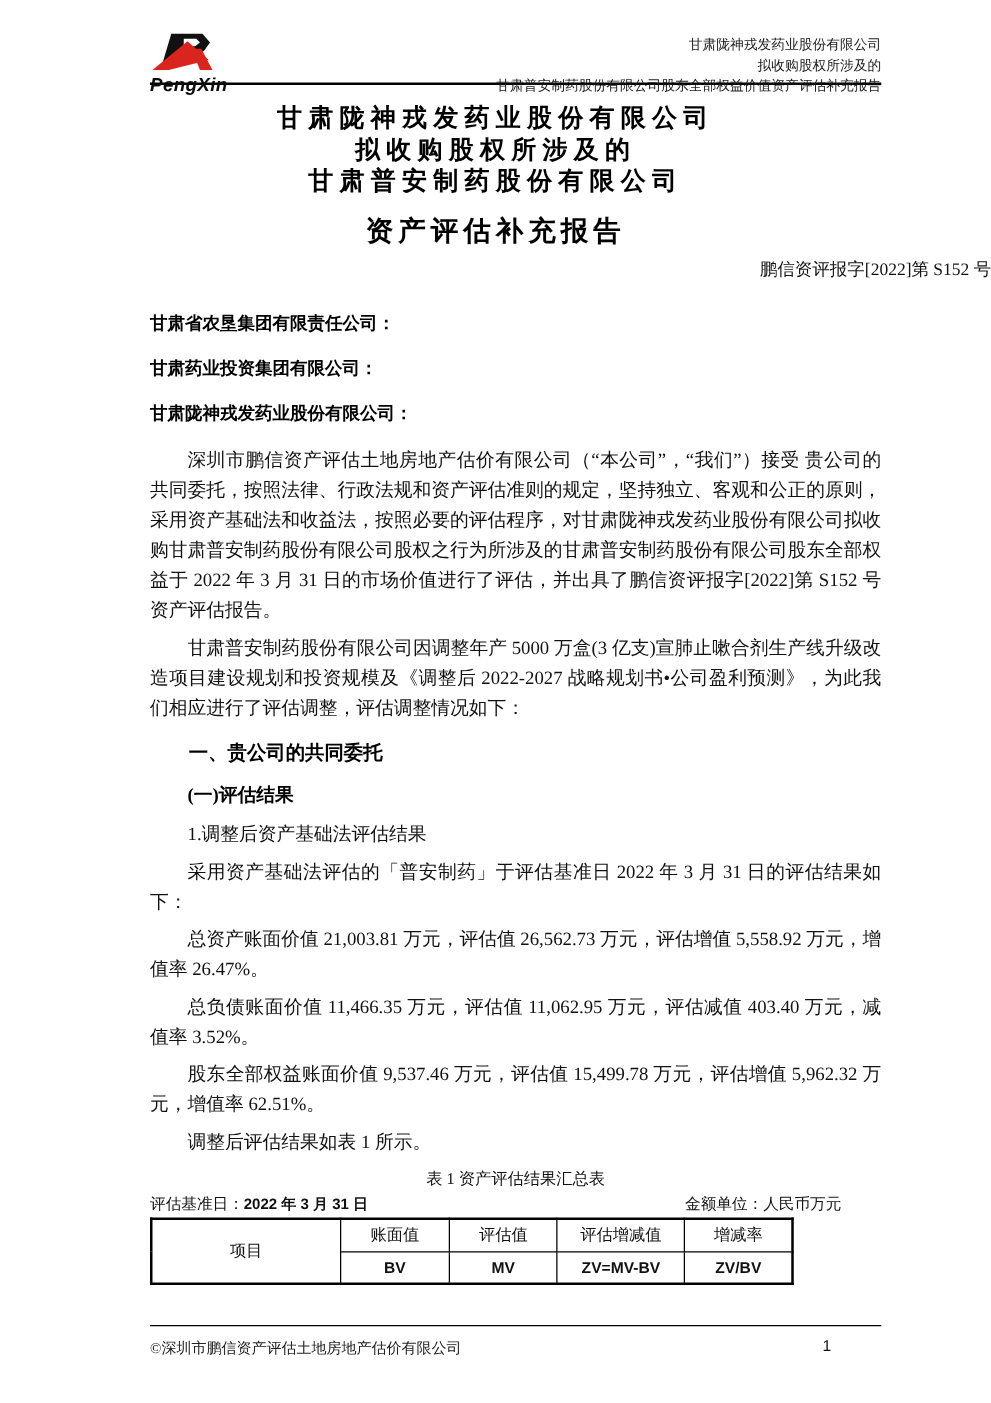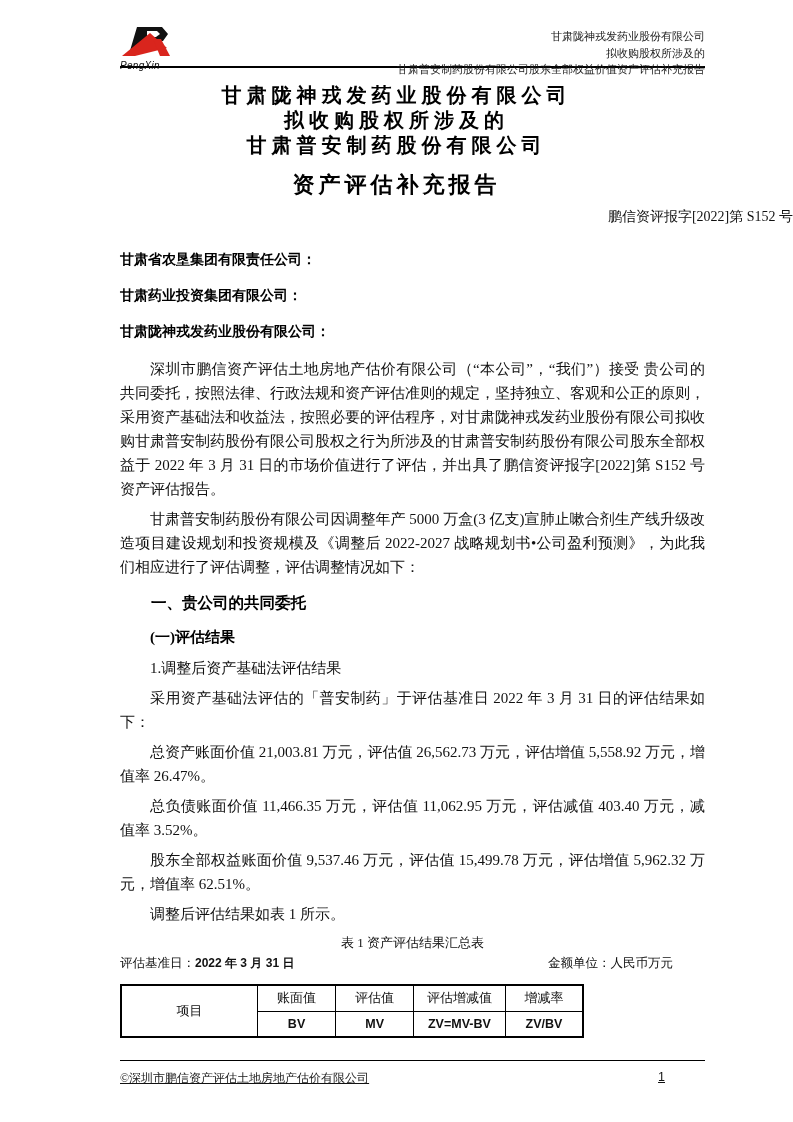--- a/index.html
+++ b/index.html
@@ -21,22 +21,22 @@
     justify-content: space-between;
     align-items: flex-start;
     padding-top: 26px;
     height: 64px;
   }
   .logo-block { width: 70px; }
   .logo-mark { display: block; }
   .logo-wordmark {
     font-family: "Liberation Sans", sans-serif;
     font-style: italic;
-    font-weight: normal;
-    font-size: 10px;
+    font-weight: bold;
+    font-size: 15px;
     letter-spacing: 0.3px;
     color: #0d0d0d;
     margin-top: -2px;
   }
   .header-right {
     text-align: right;
     font-size: 11px;
     line-height: 16.5px;
     color: #1a1a1a;
     padding-top: 2px;
@@ -130,25 +130,25 @@
     width: 553px;
     display: flex;
     justify-content: space-between;
     font-size: 12.5px;
     line-height: 17px;
     margin-top: 3px;
     color: #111;
   }
   .table-meta .bold-date { font-weight: bold; font-family: "Liberation Sans", sans-serif; font-size: 12px; }
   .summary-table {
-    width: 464px;
+    width: 515px;
     border-collapse: collapse;
     border: 2px solid #000;
     table-layout: fixed;
-    margin-top: 12px;
+    margin-top: 2px;
   }
   .summary-table td {
     border: 1px solid #000;
     height: 26px;
     text-align: center;
     vertical-align: middle;
     font-size: 13px;
     color: #111;
     padding: 0 2px;
   }
@@ -164,21 +164,20 @@
     left: 120px;
     right: 88px;
     top: 1060px;
   }
   .footer-rule { border: none; border-top: 1.5px solid #000; }
   .footer-row {
     display: flex;
     justify-content: space-between;
     align-items: flex-start;
     padding-top: 9px;
-    text-decoration: underline;
   }
   .copyright { font-size: 12px; color: #222; }
   .page-number {
     font-size: 12.5px;
     color: #111;
     font-family: "Liberation Sans", sans-serif;
     padding-right: 40px;
   }
 </style>
 </head>

